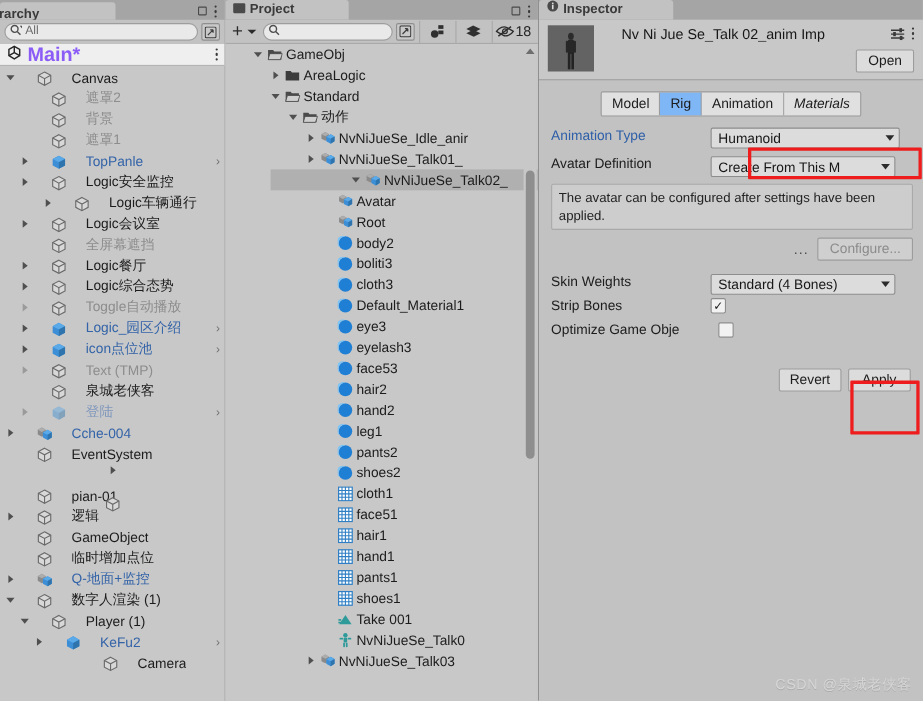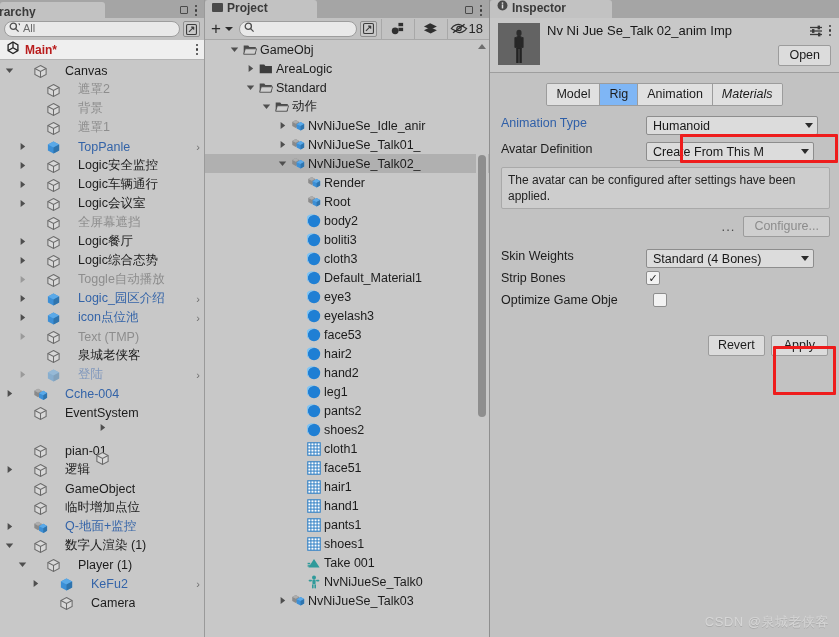--- a/index.html
+++ b/index.html
@@ -53,21 +53,21 @@
   .searchbox .ph { font-size: 11px; color: #6a6a6a; }
   .iconbtn-sq {
     width: 17px; height: 16px; border: 1px solid #8f8f8f; border-radius: 2px;
     background: #c9c9c9; display: flex; align-items: center; justify-content: center;
   }
   .iconbtn-sq svg { display: block; }
   #hier-header {
     height: 20px; background: #efefef; border-bottom: 1px solid #b4b4b4;
     display: flex; align-items: center; padding: 0 6px; gap: 5px;
   }
-  #hier-header .scene-name { font-weight: bold; font-size: 12px; color: #b91c1c; }
+  #hier-header .scene-name { font-weight: bold; font-size: 18px; color: #8b5cf6; }
   #hier-list { flex: 1; overflow: hidden; padding-top: 1px; background: #c8c8c8; }
   .hrow {
     height: 19px; display: flex; align-items: center; gap: 18px;
     padding-right: 4px; white-space: nowrap; font-size: 12.5px;
   }
   .hrow .arrow {
     width: 11px; flex: 0 0 11px; display: flex; align-items: center; justify-content: center;
   }
   .hrow .nm { overflow: hidden; text-overflow: clip; }
   .hrow .chev { margin-left: auto; color: #6f6f6f; font-size: 11px; }
@@ -123,21 +123,21 @@
   .arrow-up { top: 4px; border-bottom: 5px solid #6e6e6e; }
 
   
   #inspector {
     position: absolute; left: 490px; top: 0; width: 349px; height: 637px;
     background: #c2c2c2; display: flex; flex-direction: column;
   }
   #insp-body { flex: 1; position: relative; }
   .insp-head {
     background: #c8c8c8; border-bottom: 1px solid #9e9e9e;
-    padding: 5px 8px 6px 8px; display: flex; gap: 7px;
+    padding: 5px 8px 6px 8px; display: flex; gap: 25px;
   }
   .thumb-box {
     width: 42px; height: 42px; background: #636363; flex: 0 0 42px;
     display: flex; align-items: flex-end; justify-content: center; overflow: hidden;
   }
   .head-right { flex: 1; min-width: 0; }
   .head-title-row { display: flex; align-items: center; gap: 6px; }
   .head-title { font-size: 13px; color: #171717; white-space: nowrap; overflow: hidden; flex: 1; }
   .open-row { display: flex; justify-content: flex-end; margin-top: 7px; }
   .ubtn {
@@ -312,21 +312,21 @@
             </svg>
           </span>
           <span class="cube">
             <svg width="15" height="15" viewBox="0 0 16 16">
               <path d="M8 1.6 L14 4.8 L14 11.2 L8 14.4 L2 11.2 L2 4.8 Z" fill="#d8d8d8" stroke="#6a6a6a" stroke-width="1.1"></path>
               <path d="M2 4.8 L8 8 L14 4.8 M8 8 L8 14.4" fill="none" stroke="#6a6a6a" stroke-width="1.1"></path>
             </svg>
           </span>
           <span class="nm">Logic安全监控</span>
         </div>
-        <div class="hrow" style="padding-left: 17px;">
+        <div class="hrow" style="padding-left: 17px; justify-content: center;">
           <span class="arrow">
             <svg width="9" height="9" viewBox="0 0 9 9">
               <polygon points="2.6,0.9 7.2,4.5 2.6,8.1" fill="#4f4f4f"></polygon>
             </svg>
           </span>
           <span class="cube">
             <svg width="15" height="15" viewBox="0 0 16 16">
               <path d="M8 1.6 L14 4.8 L14 11.2 L8 14.4 L2 11.2 L2 4.8 Z" fill="#d8d8d8" stroke="#6a6a6a" stroke-width="1.1"></path>
               <path d="M2 4.8 L8 8 L14 4.8 M8 8 L8 14.4" fill="none" stroke="#6a6a6a" stroke-width="1.1"></path>
             </svg>
@@ -610,21 +610,21 @@
           <span class="cube">
             <svg width="15" height="15" viewBox="0 0 16 16">
               <path d="M8 1.6 L14 4.8 L14 11.2 L8 14.4 L2 11.2 L2 4.8 Z" fill="#3c8fd6"></path>
               <path d="M8 1.6 L14 4.8 L8 8 L2 4.8 Z" fill="#5aa9e8"></path>
               <path d="M8 8 L14 4.8 L14 11.2 L8 14.4 Z" fill="#2f74ad"></path>
             </svg>
           </span>
           <span class="nm blu">KeFu2</span>
           <span class="chev">›</span>
         </div>
-        <div class="hrow" style="padding-left: 30px;">
+        <div class="hrow" style="padding-left: 30px; margin-left: 34px;">
           <span class="arrow"></span>
           <span class="cube">
             <svg width="15" height="15" viewBox="0 0 16 16">
               <path d="M8 1.6 L14 4.8 L14 11.2 L8 14.4 L2 11.2 L2 4.8 Z" fill="#d8d8d8" stroke="#6a6a6a" stroke-width="1.1"></path>
               <path d="M2 4.8 L8 8 L14 4.8 M8 8 L8 14.4" fill="none" stroke="#6a6a6a" stroke-width="1.1"></path>
             </svg>
           </span>
           <span class="nm">Camera</span>
         </div>
       </div>
@@ -780,21 +780,21 @@
               <svg width="15" height="15" viewBox="0 0 16 16">
                 <path d="M1.4 4 L5.4 1.8 L9.2 4 L9.2 8.6 L5.4 10.8 L1.4 8.6 Z" fill="#8a8a8a"></path>
                 <path d="M1.4 4 L5.4 1.8 L9.2 4 L5.4 6.1 Z" fill="#adadad"></path>
                 <path d="M6.4 6.6 L11 4 L15 6.3 L15 11.4 L11 13.8 L6.4 11.4 Z" fill="#3c8fd6"></path>
                 <path d="M6.4 6.6 L11 4 L15 6.3 L11 8.7 Z" fill="#5aa9e8"></path>
                 <path d="M11 8.7 L15 6.3 L15 11.4 L11 13.8 Z" fill="#2f74ad"></path>
               </svg>
             </span>
             <span>NvNiJueSe_Talk01_</span>
           </div>
-          <div class="prow sel" style="padding-left: 72px;">
+          <div class="prow sel" style="padding-left: 72px; margin-left: 41px;">
             <span class="arrow">
               <svg width="9" height="9" viewBox="0 0 9 9">
                 <polygon points="0.8,2.4 8.2,2.4 4.5,7" fill="#4f4f4f"></polygon>
               </svg>
             </span>
             <span class="ic">
               <svg width="15" height="15" viewBox="0 0 16 16">
                 <path d="M1.4 4 L5.4 1.8 L9.2 4 L9.2 8.6 L5.4 10.8 L1.4 8.6 Z" fill="#8a8a8a"></path>
                 <path d="M1.4 4 L5.4 1.8 L9.2 4 L5.4 6.1 Z" fill="#adadad"></path>
                 <path d="M6.4 6.6 L11 4 L15 6.3 L15 11.4 L11 13.8 L6.4 11.4 Z" fill="#3c8fd6"></path>
@@ -808,21 +808,21 @@
             <span class="arrow"></span>
             <span class="ic">
               <svg width="15" height="15" viewBox="0 0 16 16">
                 <path d="M1.4 4 L5.4 1.8 L9.2 4 L9.2 8.6 L5.4 10.8 L1.4 8.6 Z" fill="#8a8a8a"></path>
                 <path d="M1.4 4 L5.4 1.8 L9.2 4 L5.4 6.1 Z" fill="#adadad"></path>
                 <path d="M6.4 6.6 L11 4 L15 6.3 L15 11.4 L11 13.8 L6.4 11.4 Z" fill="#3c8fd6"></path>
                 <path d="M6.4 6.6 L11 4 L15 6.3 L11 8.7 Z" fill="#5aa9e8"></path>
                 <path d="M11 8.7 L15 6.3 L15 11.4 L11 13.8 Z" fill="#2f74ad"></path>
               </svg>
             </span>
-            <span>Render</span>
+            <span>Avatar</span>
           </div>
           <div class="prow" style="padding-left: 88px;">
             <span class="arrow"></span>
             <span class="ic">
               <svg width="15" height="15" viewBox="0 0 16 16">
                 <path d="M1.4 4 L5.4 1.8 L9.2 4 L9.2 8.6 L5.4 10.8 L1.4 8.6 Z" fill="#8a8a8a"></path>
                 <path d="M1.4 4 L5.4 1.8 L9.2 4 L5.4 6.1 Z" fill="#adadad"></path>
                 <path d="M6.4 6.6 L11 4 L15 6.3 L15 11.4 L11 13.8 L6.4 11.4 Z" fill="#3c8fd6"></path>
                 <path d="M6.4 6.6 L11 4 L15 6.3 L11 8.7 Z" fill="#5aa9e8"></path>
                 <path d="M11 8.7 L15 6.3 L15 11.4 L11 13.8 Z" fill="#2f74ad"></path>

